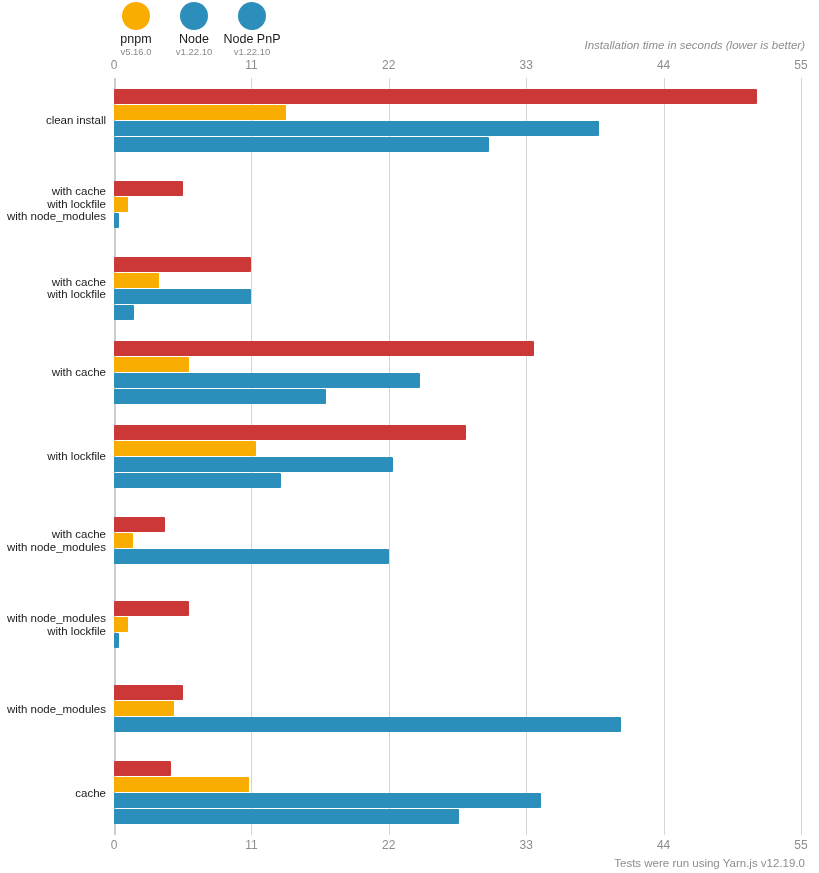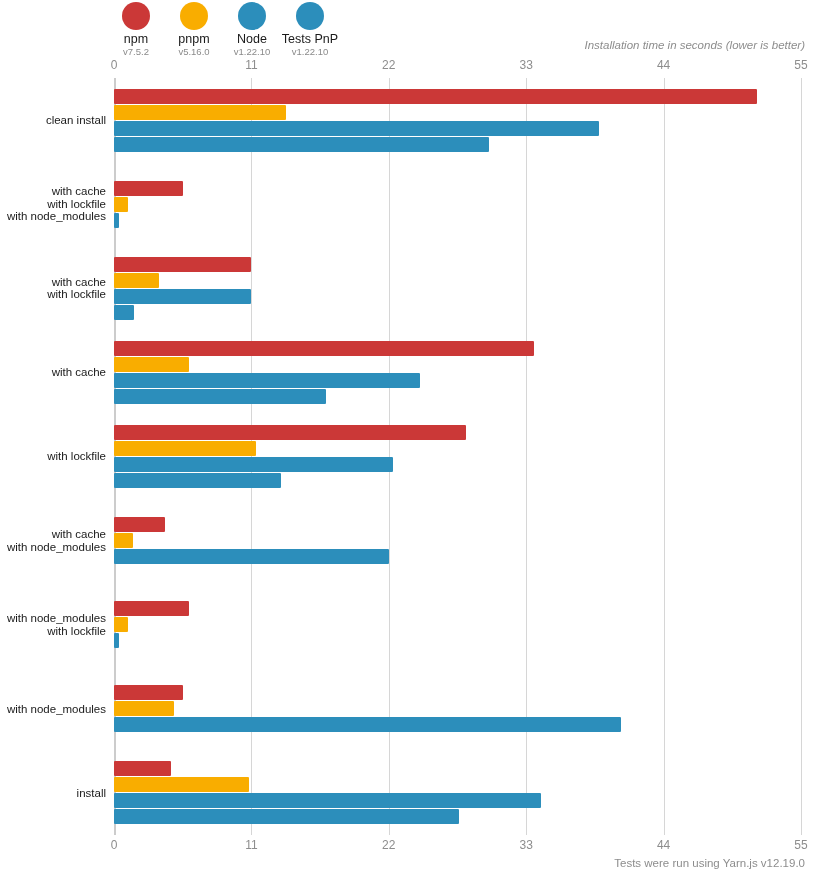--- a/index.html
+++ b/index.html
@@ -135,37 +135,32 @@
     text-decoration: underline;
   }
 </style>
 </head>
 <body>
 
 <div id="page">
 
   <div id="legend">
       <div class="legend-item">
-        <div class="legend-dot" style="background: rgb(203, 56, 55);"></div>
-        <div class="legend-name">npm</div>
-        <div class="legend-ver">v7.5.2</div>
-      </div>
-      <div class="legend-item">
         <div class="legend-dot" style="background: rgb(249, 173, 0);"></div>
         <div class="legend-name">pnpm</div>
         <div class="legend-ver">v5.16.0</div>
       </div>
       <div class="legend-item">
         <div class="legend-dot" style="background: rgb(44, 142, 187);"></div>
         <div class="legend-name">Node</div>
         <div class="legend-ver">v1.22.10</div>
       </div>
       <div class="legend-item">
         <div class="legend-dot" style="background: rgb(44, 142, 187);"></div>
-        <div class="legend-name">Tests PnP</div>
+        <div class="legend-name">Node PnP</div>
         <div class="legend-ver">v1.22.10</div>
       </div>
     </div>
 
   <div id="subtitle">Installation time in seconds (lower is better)</div>
 
   <div id="xaxis-top">
       <span class="tick-label" style="left: 0px;">0</span>
       <span class="tick-label" style="left: 137.4px;">11</span>
       <span class="tick-label" style="left: 274.8px;">22</span>
@@ -198,21 +193,21 @@
         <div>with node_modules</div>
       </div>
       <div class="cat-label" style="top: 534.222px;">
         <div>with node_modules</div>
         <div>with lockfile</div>
       </div>
       <div class="cat-label" style="top: 624.583px;">
         <div>with node_modules</div>
       </div>
       <div class="cat-label" style="top: 708.694px;">
-        <div>install</div>
+        <div>cache</div>
       </div>
     </div>
 
   <div id="plot">
       <div class="gridline axis0" style="left: 0px;"></div>
       <div class="gridline" style="left: 137.4px;"></div>
       <div class="gridline" style="left: 274.8px;"></div>
       <div class="gridline" style="left: 412.2px;"></div>
       <div class="gridline" style="left: 549.6px;"></div>
       <div class="gridline" style="left: 687px;"></div>

